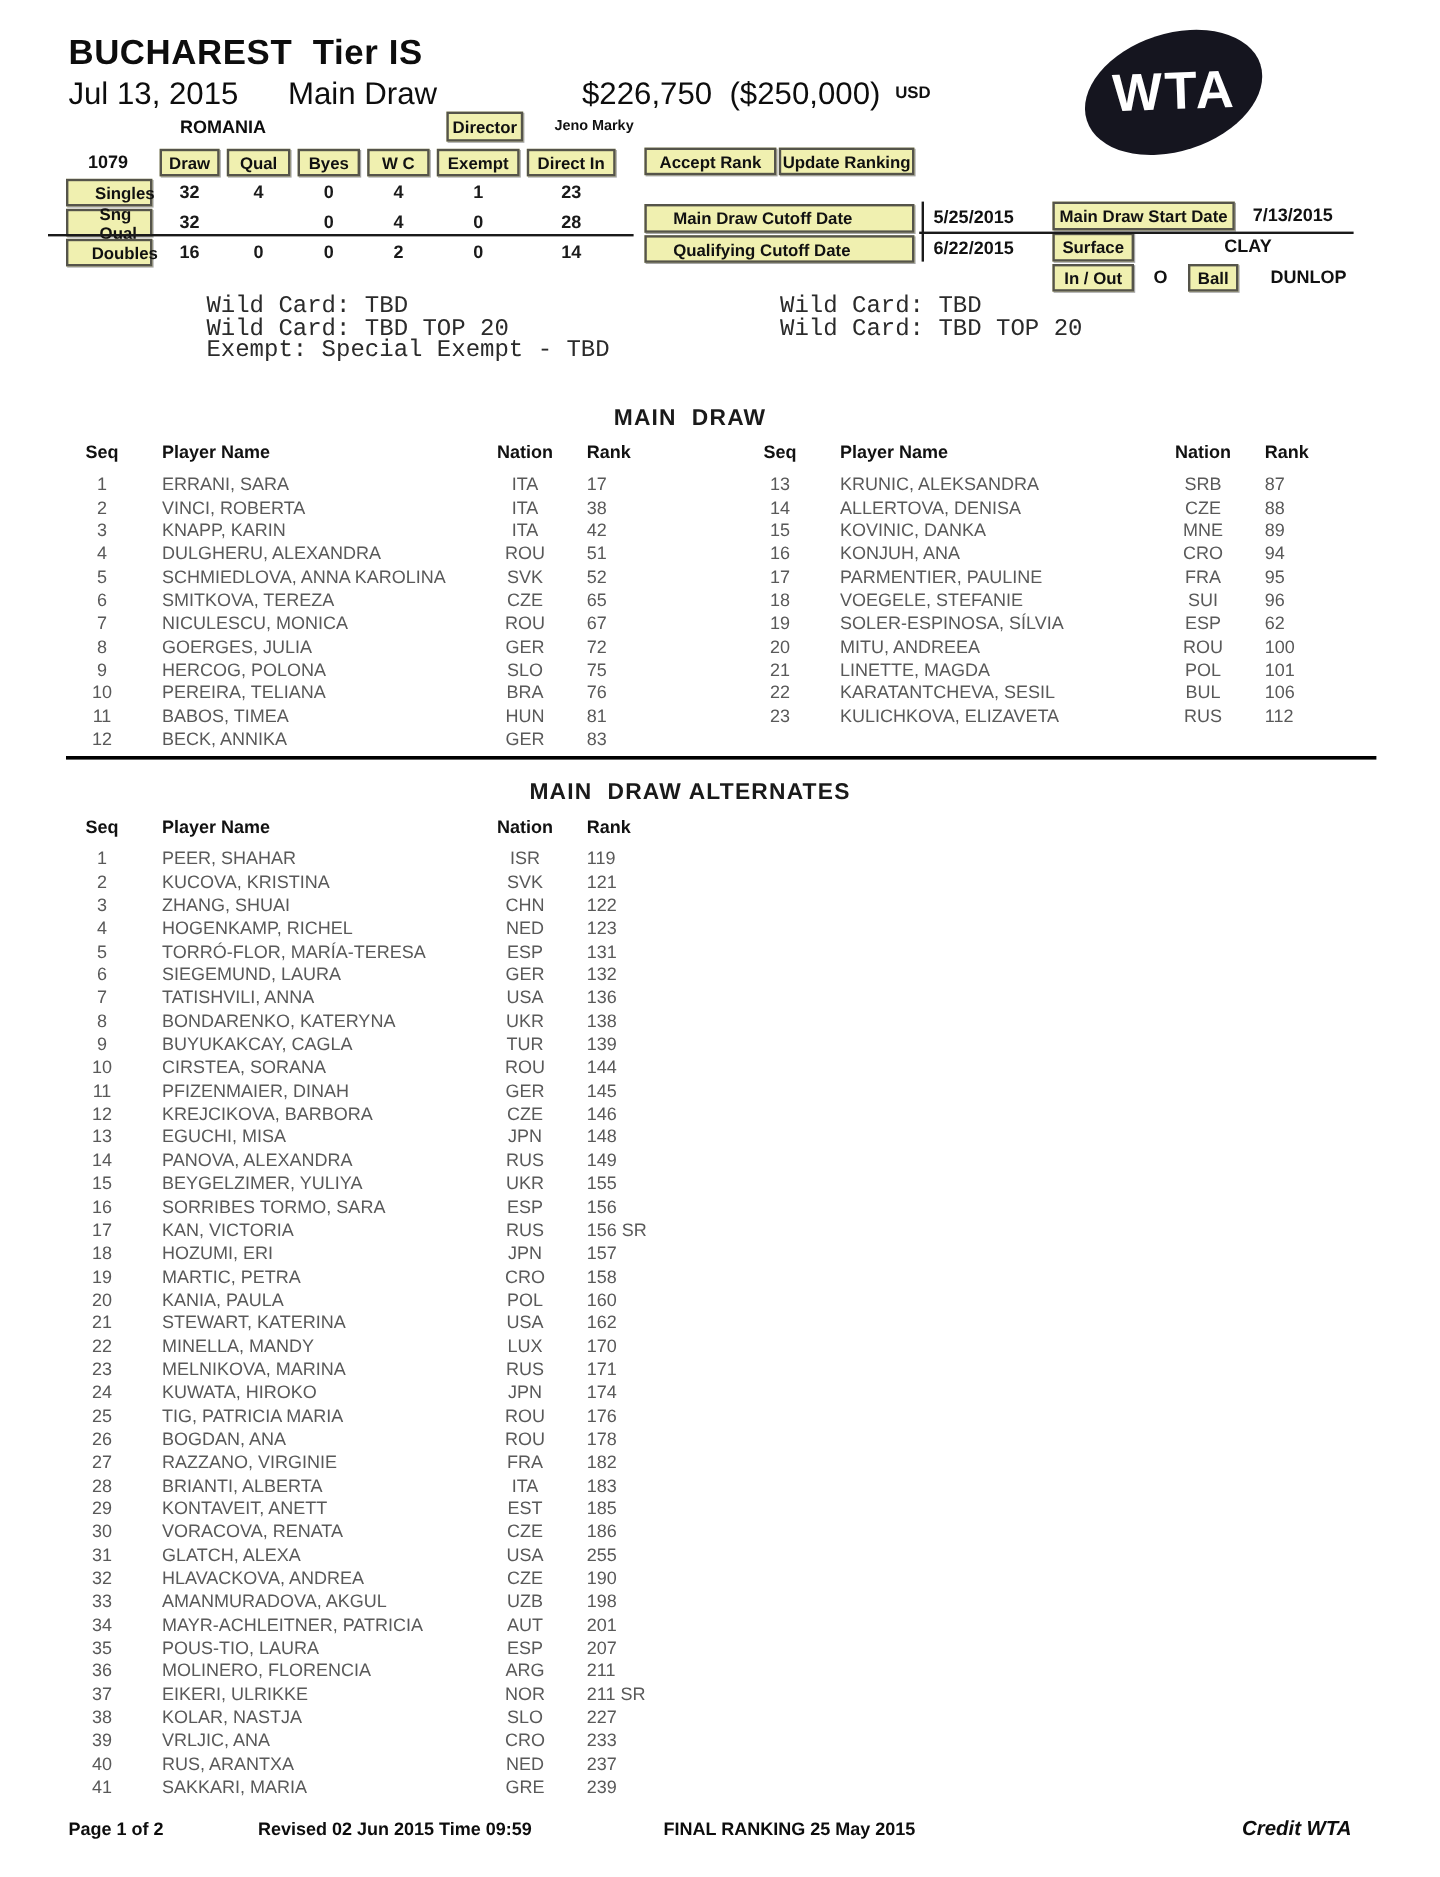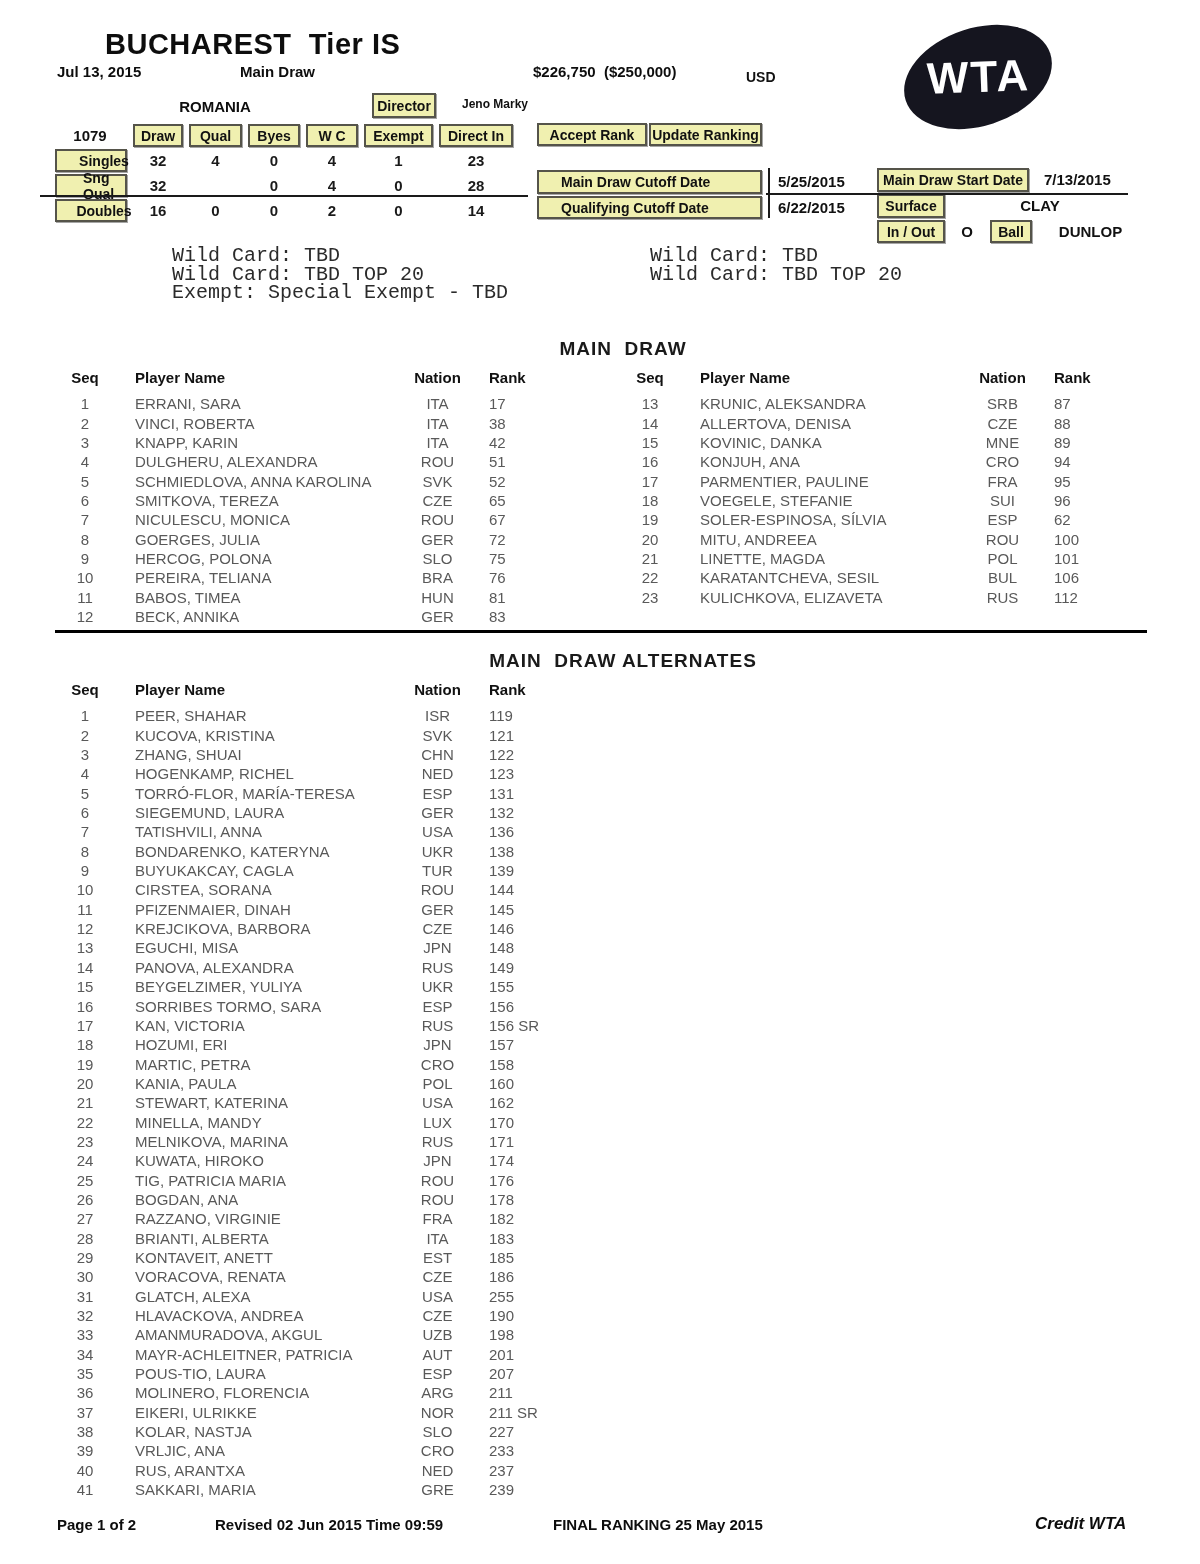--- a/index.html
+++ b/index.html
@@ -1,21 +1,21 @@
 <!DOCTYPE html>
 <html style="--box-fill: #f0f0b0; --box-border: #55544a; --logo-bg: #15151f;"><head>
 <meta charset="utf-8">
 <style>
   html,body { margin:0; padding:0; background:#fff; }
   .page {
     position:relative; width:1200px; height:1564px; background:#ffffff;
     font-family:"Liberation Sans", sans-serif; color:#111; overflow:hidden;
   }
   .abs { position:absolute; }
-  .pre { white-space:pre;margin-left:48px; }
+  .pre { white-space:pre; }
   .b { font-weight:bold; }
 
   
   .box {
     background:var(--box-fill,#f0f0b0);
     border:2px solid var(--box-border,#55544a);
     box-shadow:1px 1px 0 rgba(0,0,0,.35);
     box-sizing:border-box;
     display:flex; align-items:center; justify-content:center;
     font-weight:bold; font-size:14px; color:#111;
@@ -62,21 +62,21 @@
   }
   .phead { font-weight:bold; color:#111; margin-bottom:7px; }
   .prow { color:#595959; }
   .c0 { text-align:center; }
   .c1 { padding-left:20px; }
   .c2 { text-align:center; }
   .c3 { padding-left:14px; }
 
   
   .title { font-size:29px; font-weight:800; letter-spacing:.5px; color:#0d0d0d; }
-  .h2 { font-size:15px; font-weight:bold; color:#0d0d0d; }
+  .h2 { font-size:26px; font-weight:normal; color:#0d0d0d; }
   .h3 { font-size:15px; font-weight:bold; color:#0d0d0d; }
 
   
   .logo-ellipse {
     width:152px; height:98px; border-radius:50%;
     background:var(--logo-bg,#15151f);
     transform:rotate(-18deg);
     display:flex; align-items:center; justify-content:center;
   }
   .logo-text {
@@ -91,21 +91,21 @@
 <body>
 
 <div class="page">
 
   <div class="abs title pre" style="left:57px;top:28px">BUCHAREST  Tier IS</div>
   <div class="abs h2" style="left:57px;top:63px">Jul 13, 2015</div>
   <div class="abs h2" style="left:240px;top:63px">Main Draw</div>
   <div class="abs h2 pre" style="left:485px;top:63px">$226,750  ($250,000)</div>
   <div class="abs b" style="left:746px;top:69px;font-size:14px">USD</div>
 
-  <div class="abs h3" style="left:150px;top:98px;width:130px;text-align:center">ROMANIA</div>
+  <div class="abs h3" style="left:150px;top:98px;width:130px;">ROMANIA</div>
   <div class="abs box" style="left:372px;top:93px;width:64px;height:25px">Director</div>
   <div class="abs b" style="left:462px;top:97px;font-size:12px">Jeno Marky</div>
 
   <div class="abs" style="left:902px;top:28px;width:160px;height:106px">
     <div class="logo-ellipse">
       <span class="logo-text">WTA</span>
     </div>
   </div>
 
   <div class="abs b" style="left:55px;top:124px;width:70px;height:23px;font-size:15px;display:flex;align-items:center;justify-content:center">1079</div>

